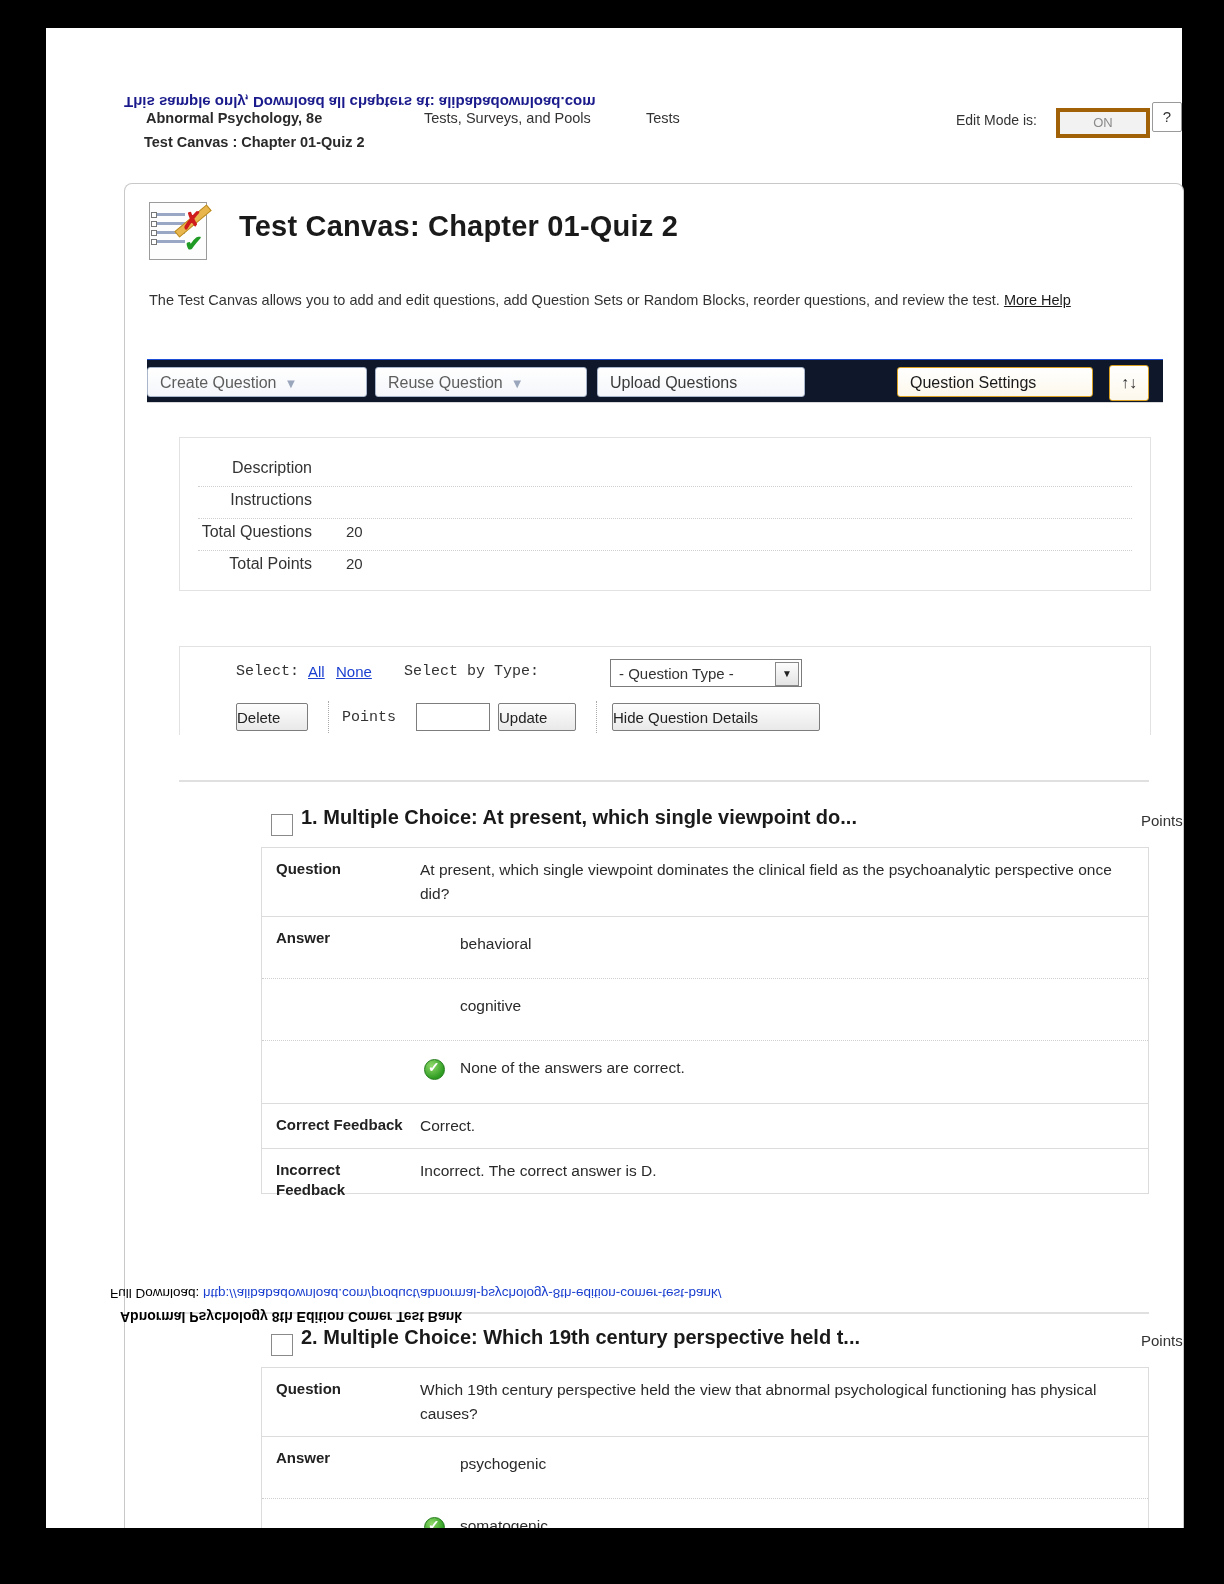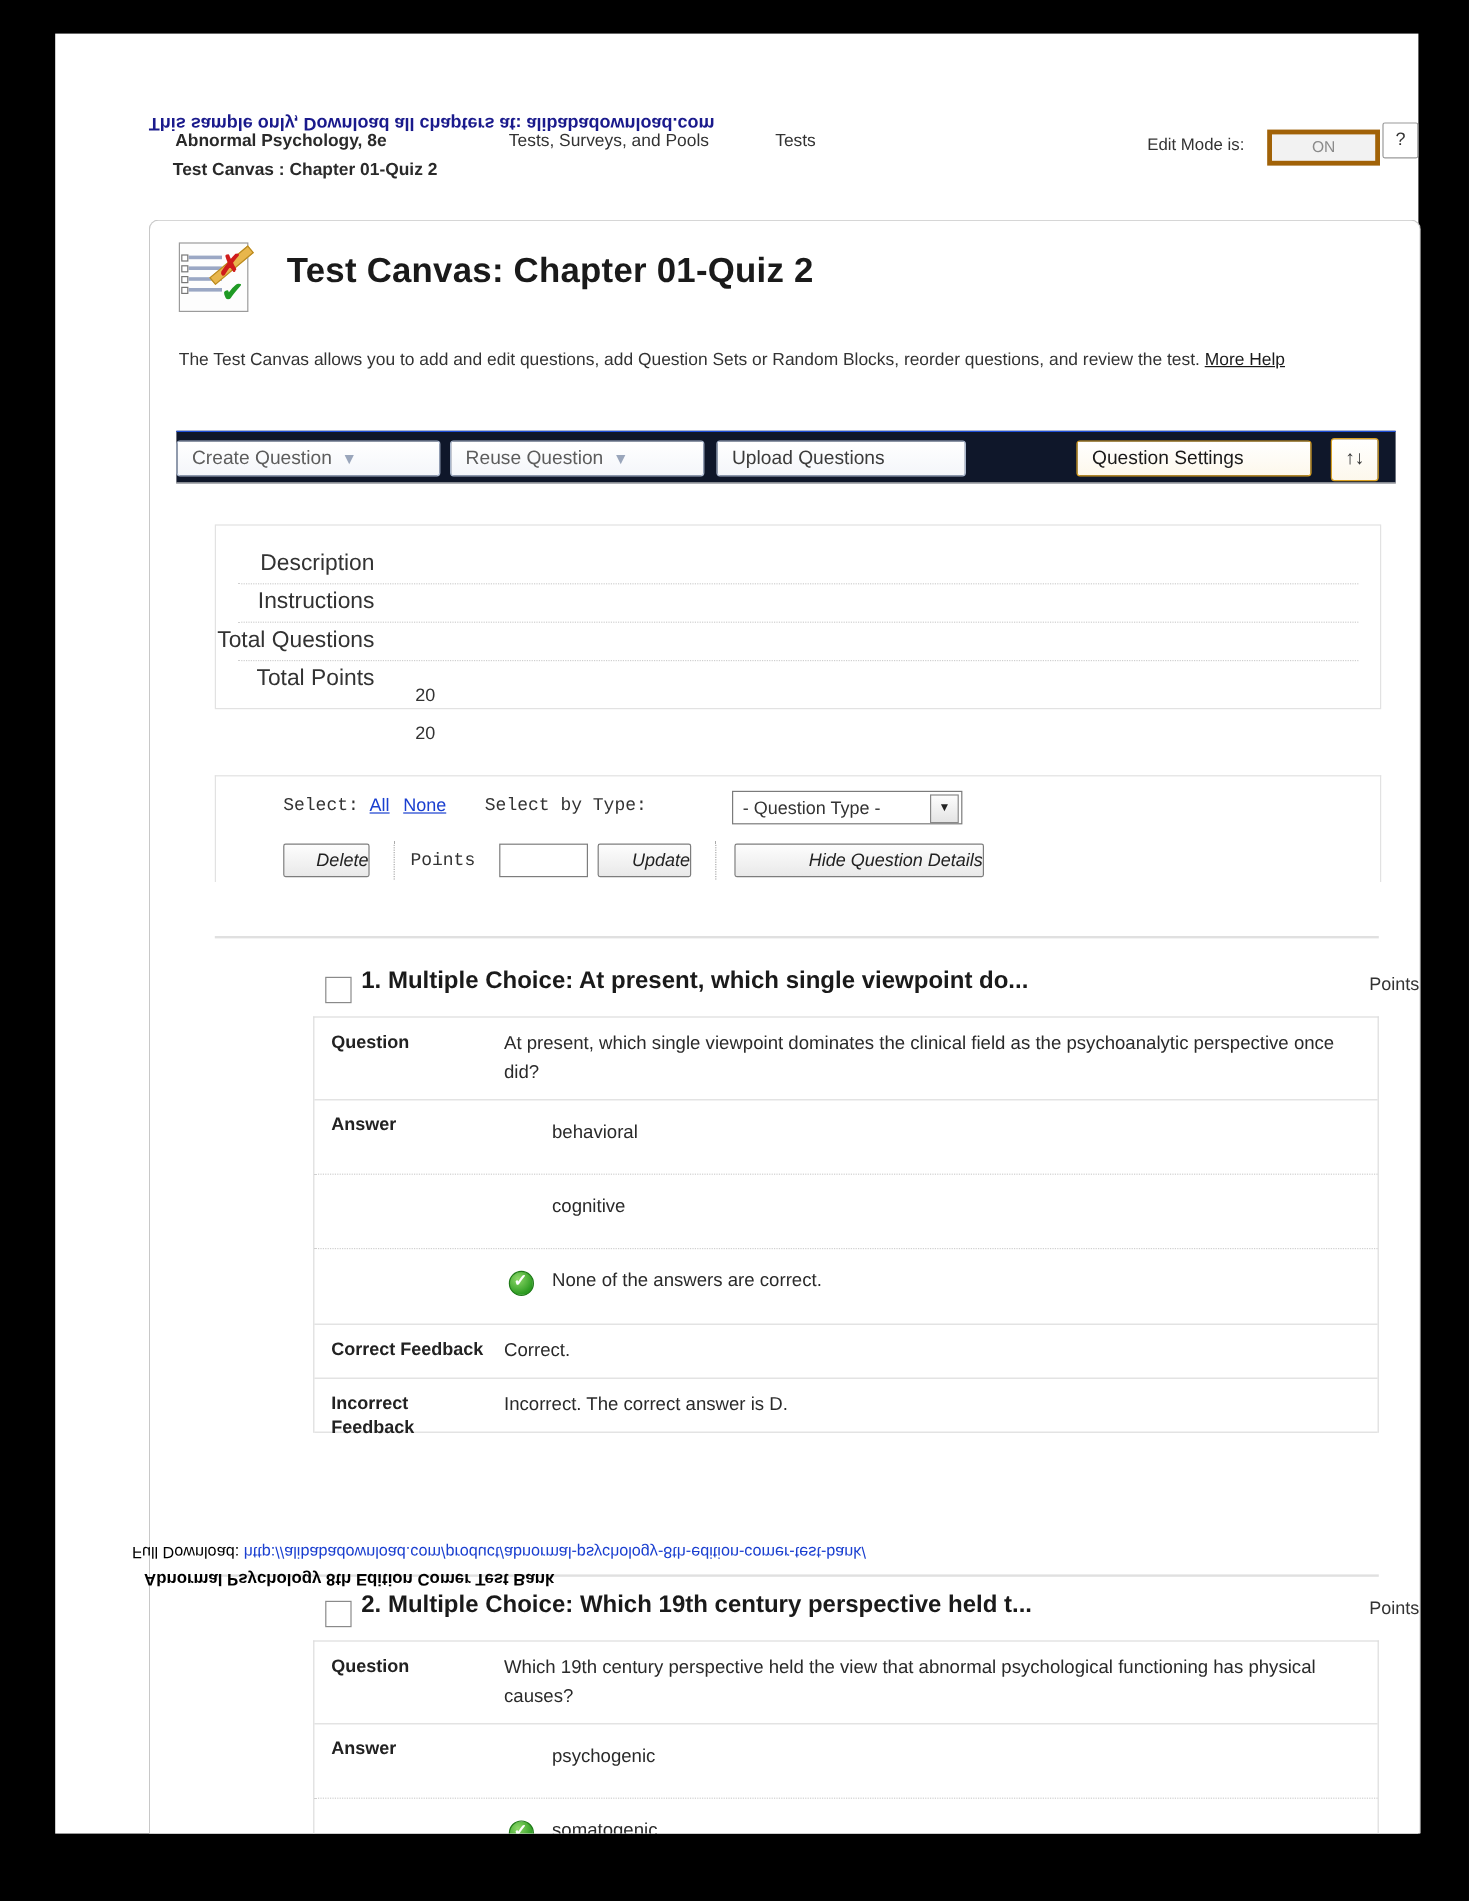--- a/index.html
+++ b/index.html
@@ -263,31 +263,30 @@
     position: absolute;
     left: 18px;
     width: 934px;
     height: 32px;
     border-bottom: 1px dotted #cfcfcf;
   }
   .srow .lab {
     position: absolute;
     right: 820px;
     top: 5px;
-    font-size: 19px;
+    font-size: 16px;
     color: #333;
     white-space: nowrap;
   }
   .srow .val {
     position: absolute;
     left: 148px;
     top: 5px;
     font-size: 15px;
     color: #333;
-    margin-top: 48px;
   }
   .srow.r1 { top: 16px; }
   .srow.r2 { top: 48px; }
   .srow.r3 { top: 80px; }
   .srow.r4 { top: 112px; border-bottom: none; }
 
   
   .selectbar {
     position: absolute;
     left: 54px;
@@ -321,23 +320,22 @@
     background: linear-gradient(#fdfdfd,#e4e4e4);
     text-align: center; line-height: 22px; font-size: 10px; color: #222;
   }
   .sb-btn {
     position: absolute;
     border: 1px solid #7d7d7d;
     background: linear-gradient(#fdfdfd,#e9e9e9);
     border-radius: 2px;
     font-size: 15px;
     color: #222;
-    text-align: right;
-    box-sizing: border-box;
-    font-style: italic;
+    text-align: left;
+    box-sizing: border-box;
   }
   .sb-input {
     position: absolute;
     border: 1px solid #7d7d7d;
     background: #fff;
     box-sizing: border-box;
   }
   .vdiv {
     position: absolute;
     width: 0; border-left: 1px dotted #aaa;

